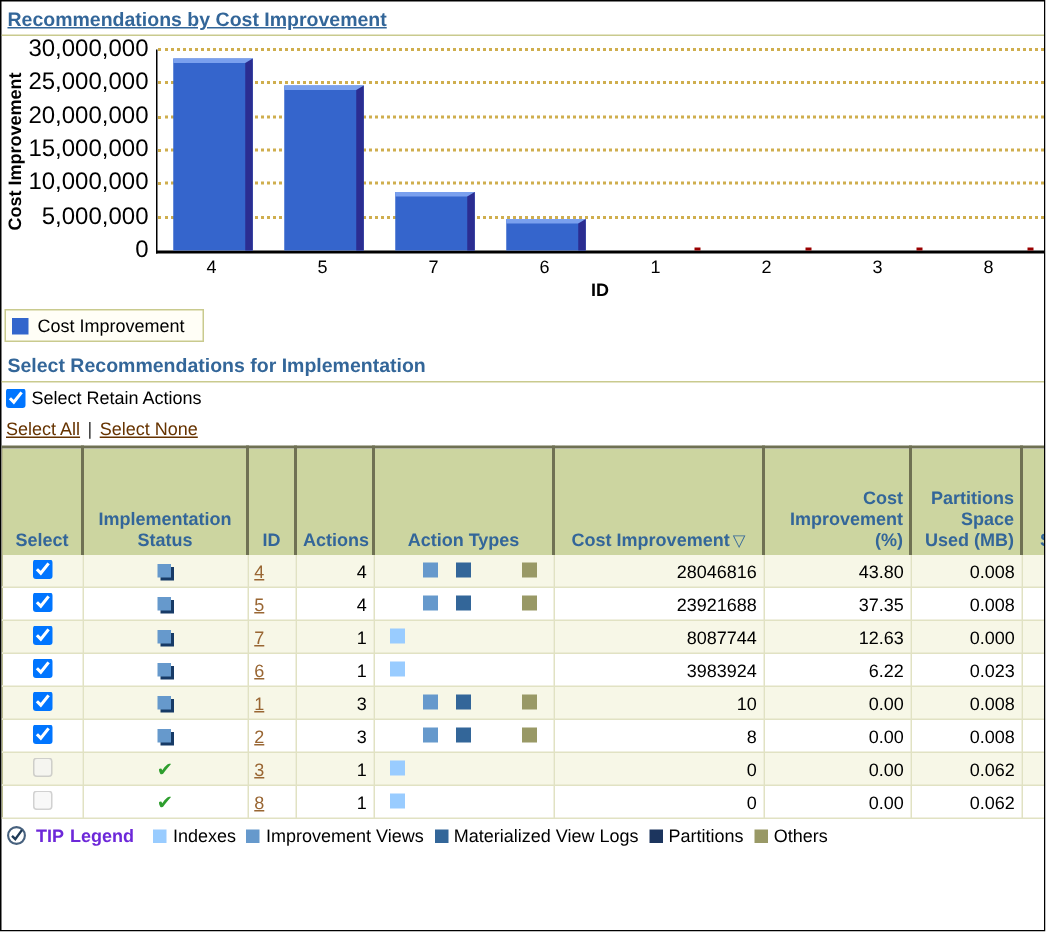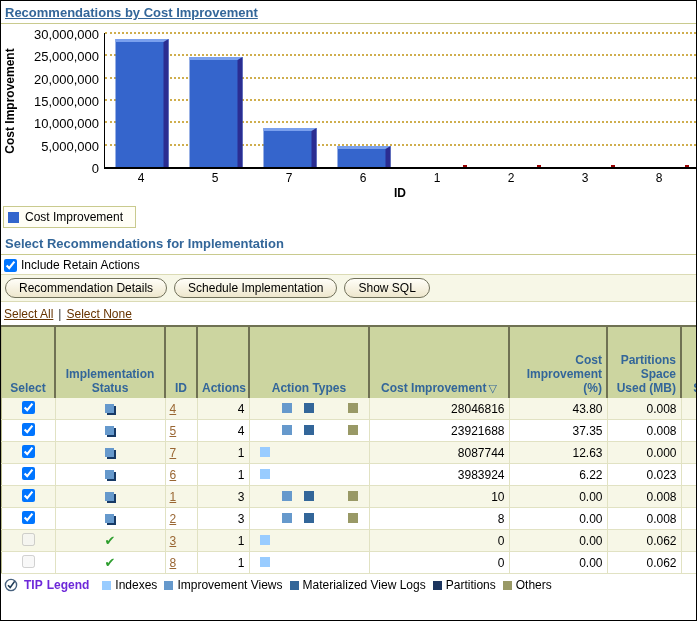--- a/index.html
+++ b/index.html
@@ -10,21 +10,21 @@
   }
   .page-title{font-size:13px;font-weight:bold;color:#336699;padding:4px 5px 2px 4px;text-decoration:underline;}
   .rule{border-top:1px solid #c9ca8e;height:0;margin-top:1px;}
 
   
   .chart{display:flex;padding-top:9px;}
   .y-title{width:17px;height:136px;position:relative;align-self:flex-start;}
   .y-title span{position:absolute;left:50%;top:50%;transform:translate(-50%,-50%) rotate(-90deg);
     white-space:nowrap;font-size:12px;font-weight:bold;}
   .y-axis{width:86px;height:136px;position:relative;align-self:flex-start;}
-  .y-axis span{position:absolute;right:5px;font-size:13px;white-space:nowrap;margin-left:24px;}
+  .y-axis span{position:absolute;right:5px;font-size:16px;white-space:nowrap;margin-left:24px;}
   .plot-wrap{flex:1;display:flex;flex-direction:column;}
   .plot{height:134px;position:relative;border-left:1px solid #000;border-bottom:2px solid #000;
     display:flex;align-items:flex-end;}
   .gridline{position:absolute;left:0;right:0;height:0;border-top:2px dotted #cfae4e;}
   .cat-cell{flex:1;position:relative;height:100%;}
   .bar{position:absolute;bottom:0;left:50%;transform:translateX(-50%);
     width:48px;background:#3565cc;border-top:3px solid #7aa0ee;border-right:5px solid #2b2d91;}
   .zero-tick{position:absolute;bottom:0;right:7px;width:4px;height:2px;background:#990000;}
   .x-labels{display:flex;height:17px;}
   .x-labels div{flex:1;text-align:center;font-size:12px;padding-top:2px;}
@@ -151,24 +151,23 @@
       <span class="legend-sq"></span>
       <span>Cost Improvement</span>
     </span>
   </div>
 
   <div class="section-title">Select Recommendations for Implementation</div>
   <div class="rule"></div>
 
   <div class="cb-row">
     <input type="checkbox" id="retainCb" checked="" style="">
-    <label for="retainCb">Include Retain Actions</label>
-  </div>
-
-  <div class="btn-bar" id="btnBar"><button class="pill-btn">Recommendation Details</button><button class="pill-btn">Schedule Implementation</button><button class="pill-btn">Show SQL</button></div>
+    <label for="retainCb">Select Retain Actions</label>
+  </div>
+
 
   <div class="links-row">
     <span class="lnk">Select All</span><span class="lnk-sep">|</span><span class="lnk">Select None</span>
   </div>
 
   <table>
     <thead>
         <tr id="theadRow">
           <th class="al" style="width: 44px;"><span>Select</span></th>
           <th class="ac" style="width: 100px;"><span>Implementation Status</span></th>

